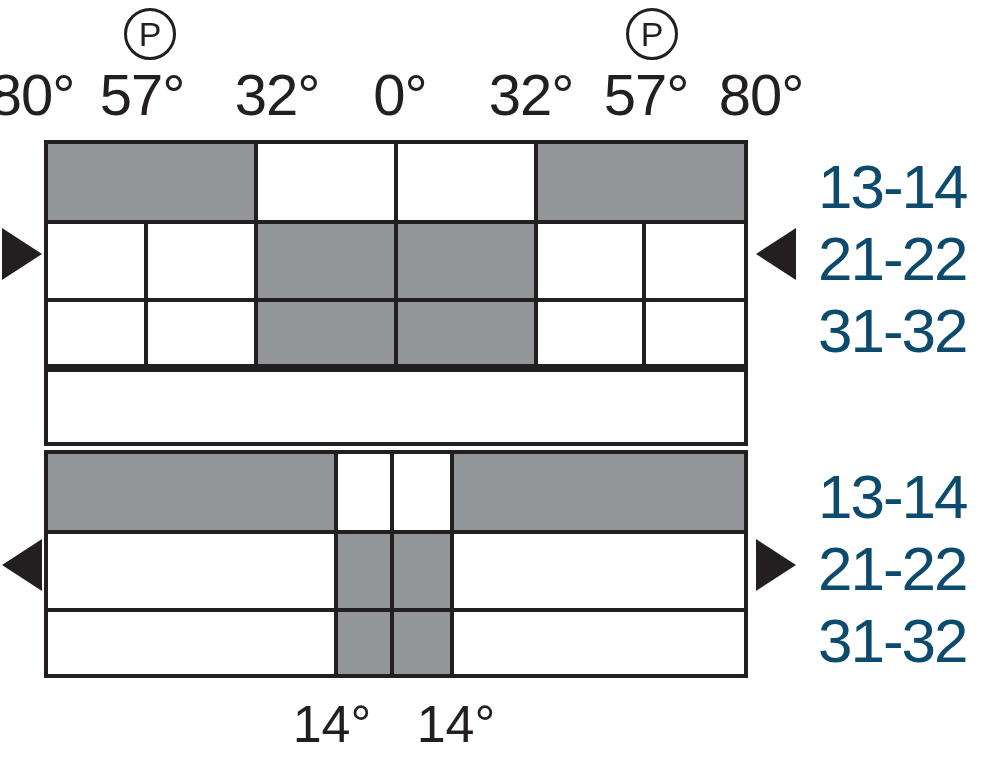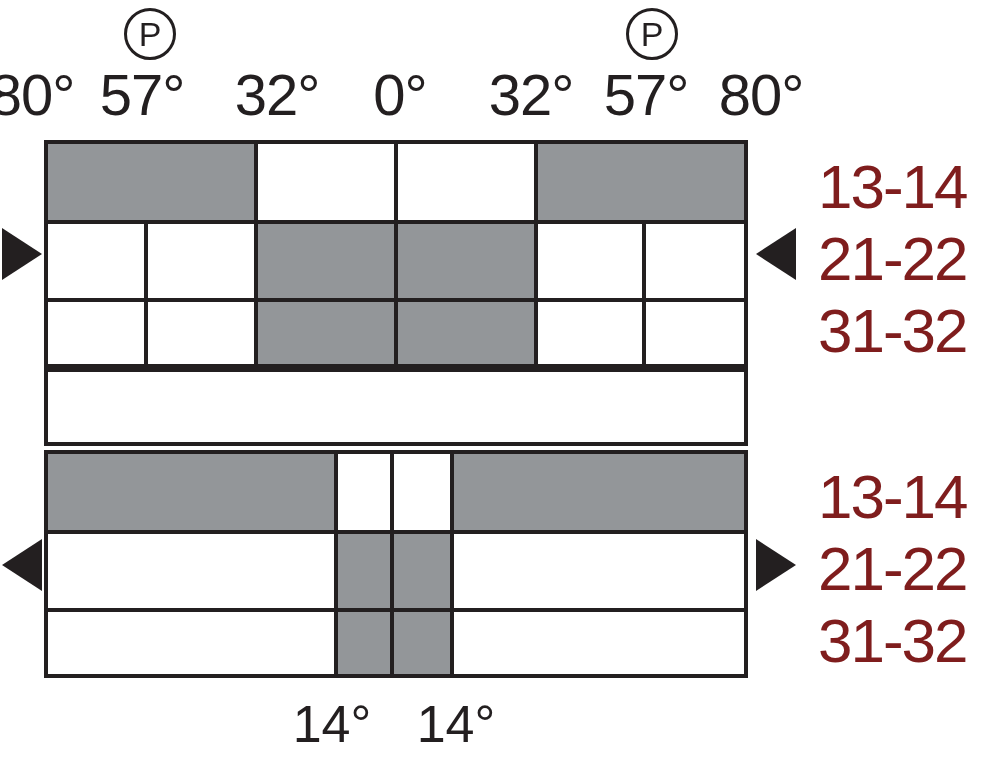--- a/index.html
+++ b/index.html
@@ -66,21 +66,21 @@
     left:0;right:0;
     height:4px;
     background:#231f20;
   }
 
   
   .row-label{
     position:absolute;
     font-size:62px;
     letter-spacing:-2px;
-    color:#7f1d1d;
+    color:#0c4a6e;
     white-space:nowrap;
     line-height:1;
     text-align:right;
   }
 
   
   .arrow{position:absolute;width:0;height:0;}
   .arrow.right{
     border-top:26px solid transparent;
     border-bottom:26px solid transparent;

